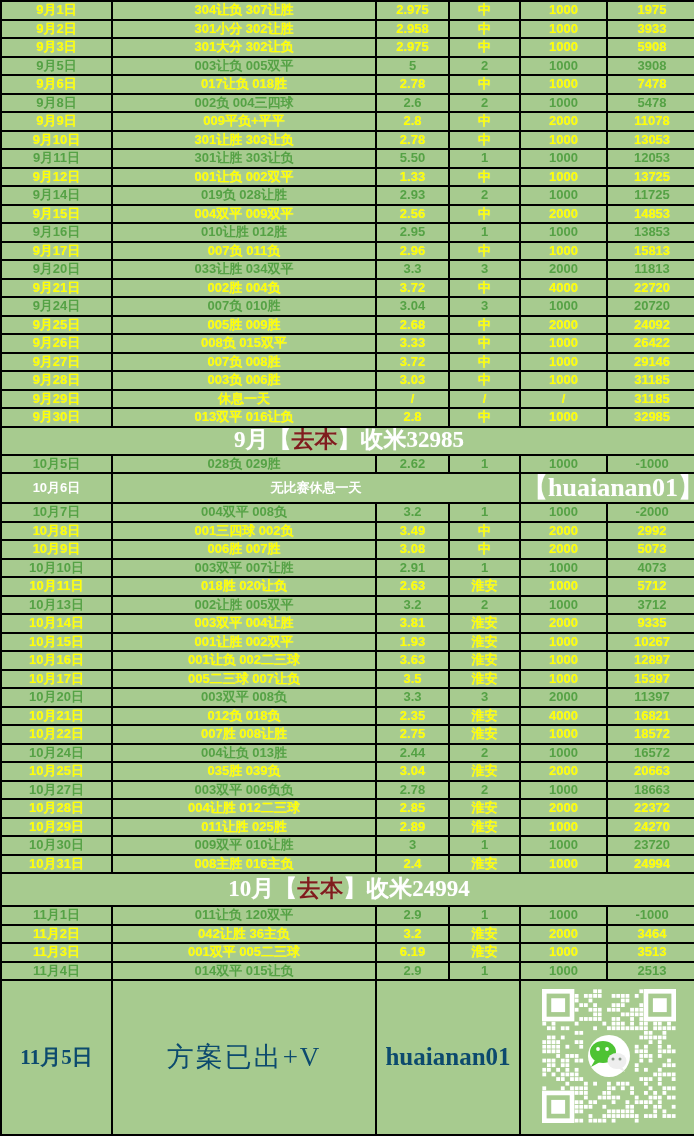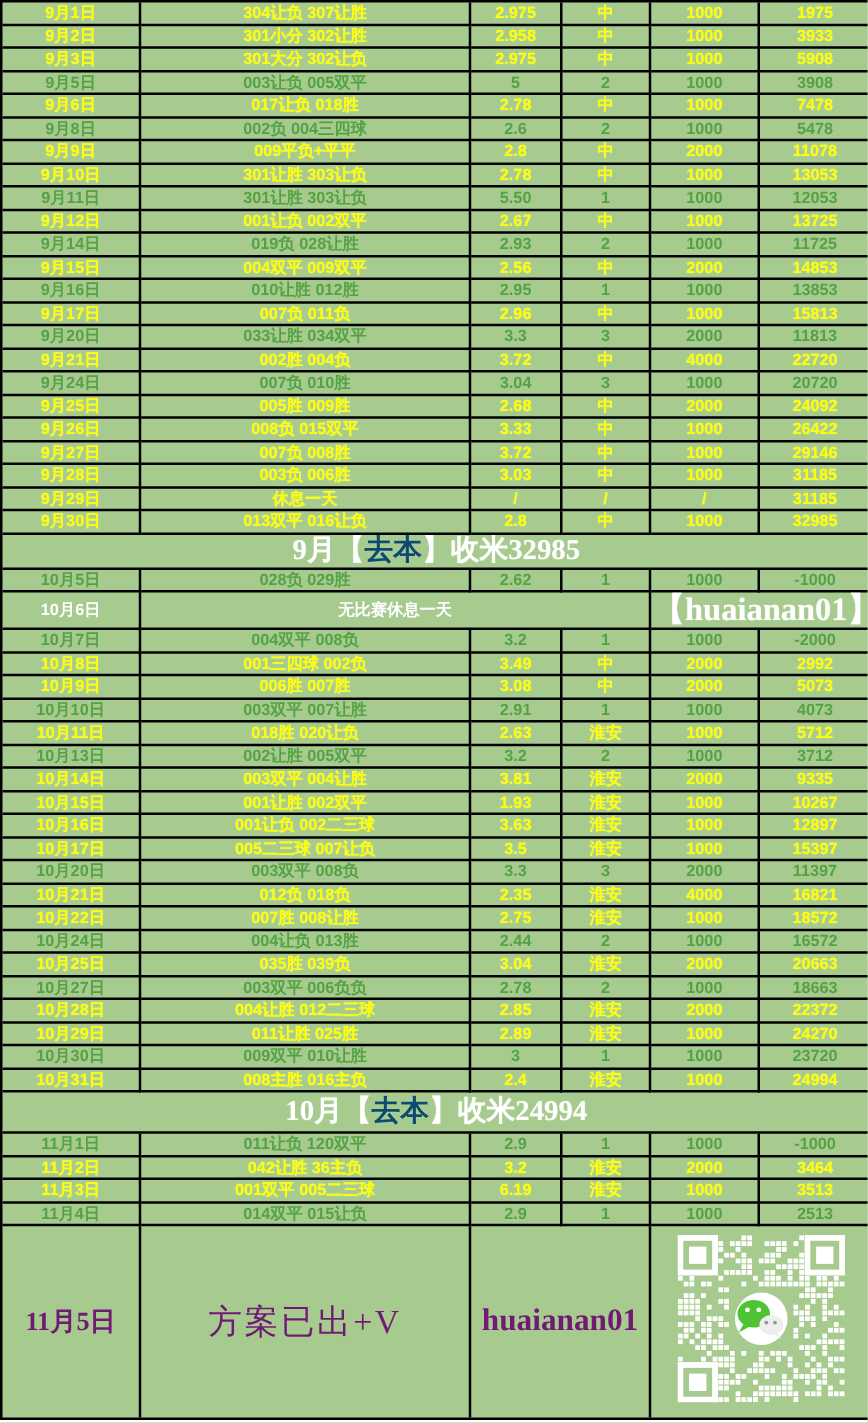--- a/index.html
+++ b/index.html
@@ -29,30 +29,30 @@
   tr.win td{color:#ffff00;text-shadow:0 0 1px rgba(255,255,255,0.45);}
   tr.lose td{color:#55a245;}
 
   tr.summary td{
     color:#ffffff;
     font-family:"Liberation Serif","DejaVu Serif",serif;
     font-weight:bold;
     font-size:23px;
     text-shadow:0 0 1px rgba(255,255,255,0.4);
   }
-  tr.summary .sum-tag{color:#0c4a6e;}
+  tr.summary .sum-tag{color:#7f1d1d;}
 
   tr.norest td{color:#ffffff;font-weight:bold;font-size:13px;}
   tr.norest td.wechat-big{
     font-family:"Liberation Serif","DejaVu Serif",serif;
     font-size:26px;
     text-shadow:0 0 1px rgba(255,255,255,0.4);
   }
 
-  tr.footer td{color:#701a75;}
+  tr.footer td{color:#0c4a6e;}
   tr.footer td.f-date{
     font-family:"Liberation Serif","DejaVu Serif",serif;
     font-weight:bold;font-size:21px;
   }
   tr.footer td.f-msg{
     font-family:"Liberation Serif","DejaVu Serif",serif;
     font-weight:normal;font-size:27px;letter-spacing:2px;
   }
   tr.footer td.f-wechat{
     font-family:"Liberation Serif","DejaVu Serif",serif;
@@ -143,21 +143,21 @@
           <td>9月11日</td>
           <td>301让胜 303让负</td>
           <td>5.50</td>
           <td>1</td>
           <td>1000</td>
           <td>12053</td>
         </tr>
         <tr class="bet win" style="height: 18.5px;">
           <td>9月12日</td>
           <td>001让负 002双平</td>
-          <td>2.67</td>
+          <td>1.33</td>
           <td>中</td>
           <td>1000</td>
           <td>13725</td>
         </tr>
         <tr class="bet lose" style="height: 18.5px;">
           <td>9月14日</td>
           <td>019负 028让胜</td>
           <td>2.93</td>
           <td>2</td>
           <td>1000</td>

